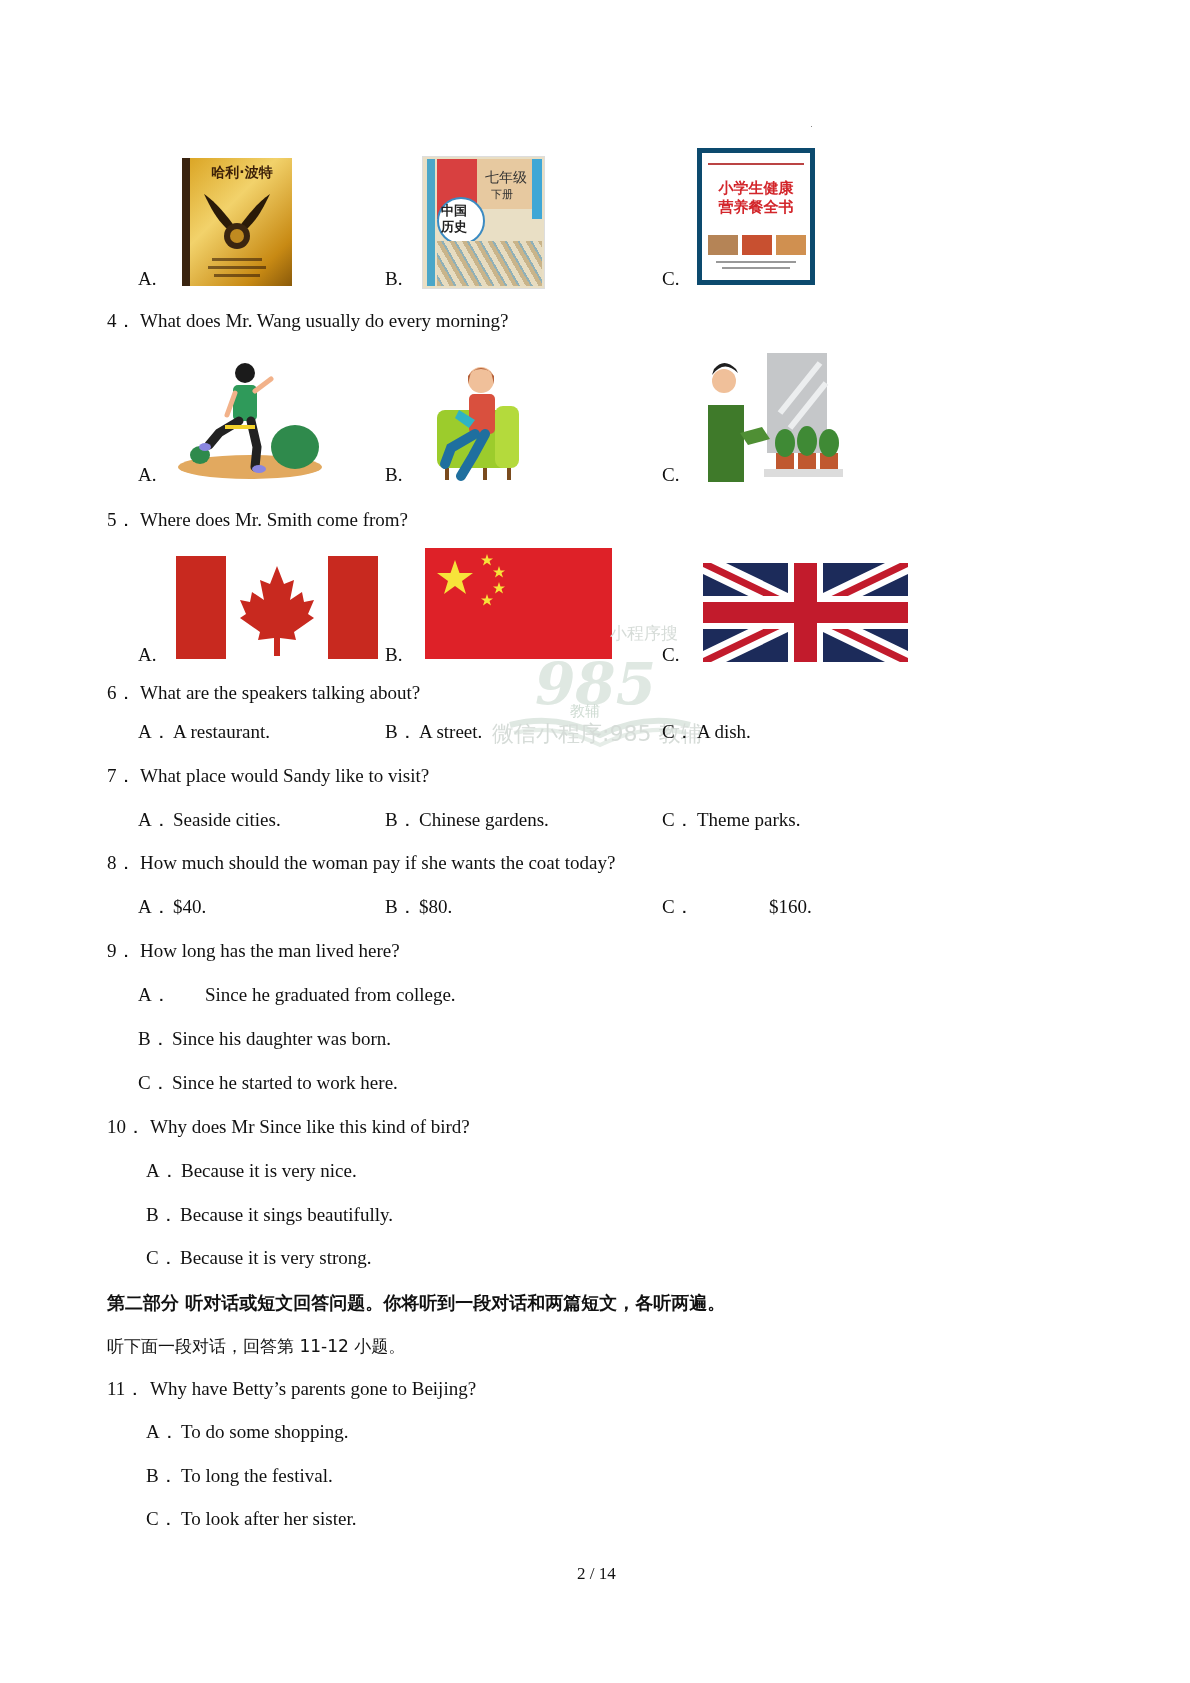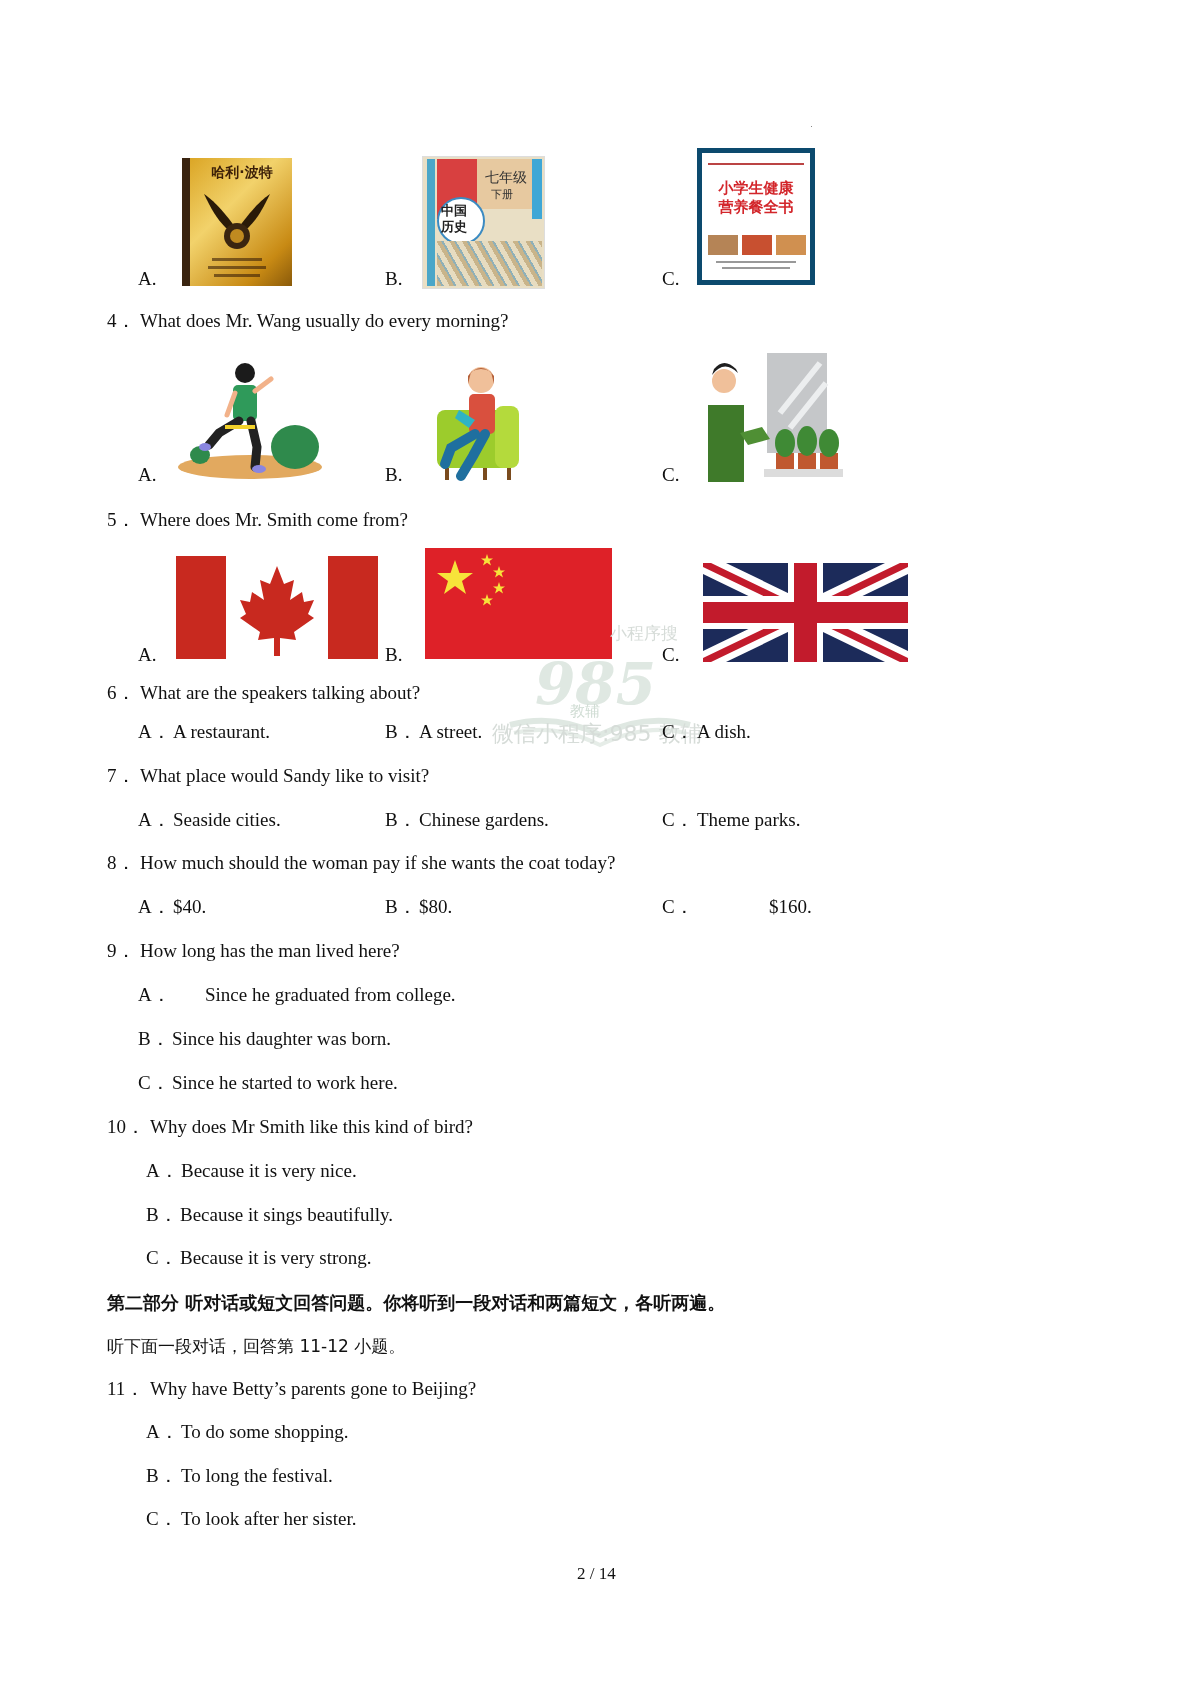--- a/index.html
+++ b/index.html
@@ -197,21 +197,21 @@
 <span class="num" style="left:107px;top:940px;">9．</span>
 <span class="abs txt" style="left:140px;top:940px;">How long has the man lived here?</span>
 <span class="abs txt" style="left:138px;top:984px;">A．</span>
 <span class="abs txt" style="left:173px;top:984px;margin-left:32px;">Since he graduated from college.</span>
 <span class="abs txt" style="left:138px;top:1028px;">B．</span>
 <span class="abs txt" style="left:172px;top:1028px;">Since his daughter was born.</span>
 <span class="abs txt" style="left:138px;top:1072px;">C．</span>
 <span class="abs txt" style="left:172px;top:1072px;">Since he started to work here.</span>
 
 <span class="num" style="left:107px;top:1116px;">10．</span>
-<span class="abs txt" style="left:150px;top:1116px;">Why does Mr Smith like this kind of bird?</span>
+<span class="abs txt" style="left:150px;top:1116px;">Why does Mr Since like this kind of bird?</span>
 <span class="abs txt" style="left:146px;top:1160px;">A．</span>
 <span class="abs txt" style="left:181px;top:1160px;">Because it is very nice.</span>
 <span class="abs txt" style="left:146px;top:1204px;">B．</span>
 <span class="abs txt" style="left:180px;top:1204px;">Because it sings beautifully.</span>
 <span class="abs txt" style="left:146px;top:1247px;">C．</span>
 <span class="abs txt" style="left:180px;top:1247px;">Because it is very strong.</span>
 
 <span class="abs txt bold" style="left:107px;top:1292px;">第二部分  听对话或短文回答问题。你将听到一段对话和两篇短文，各听两遍。</span>
 <span class="abs txt cn" style="left:107px;top:1335px;">听下面一段对话，回答第 11-12 小题。</span>
 

